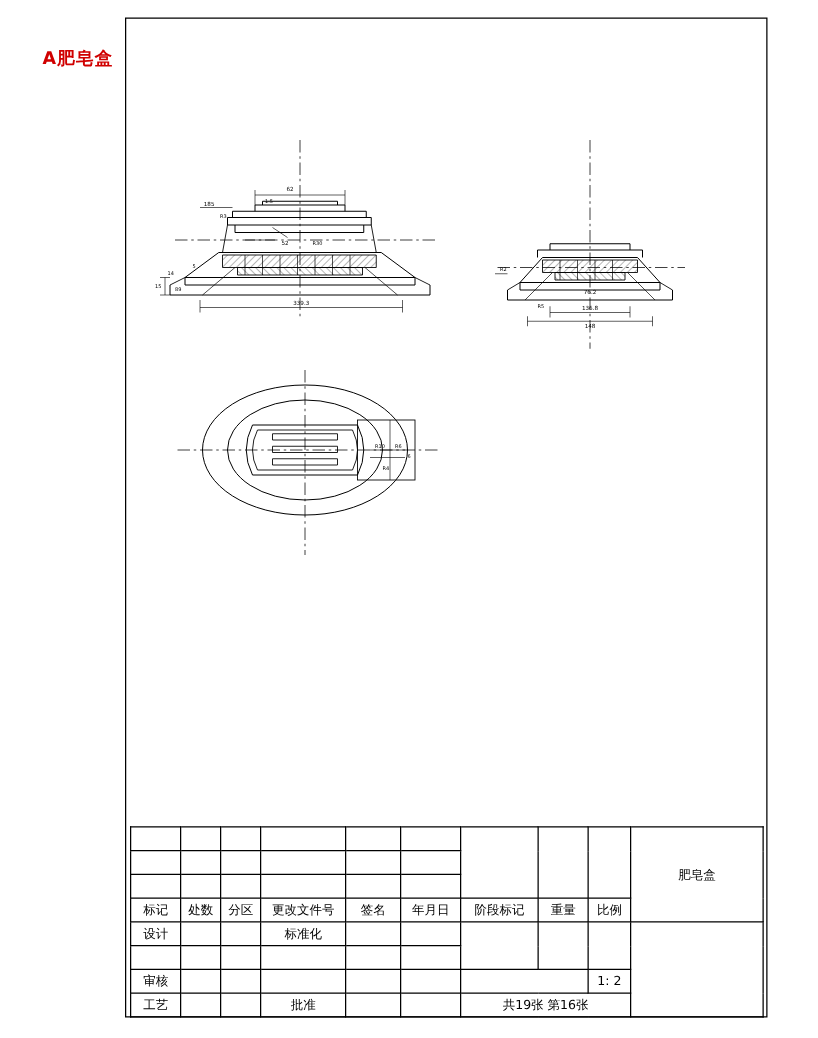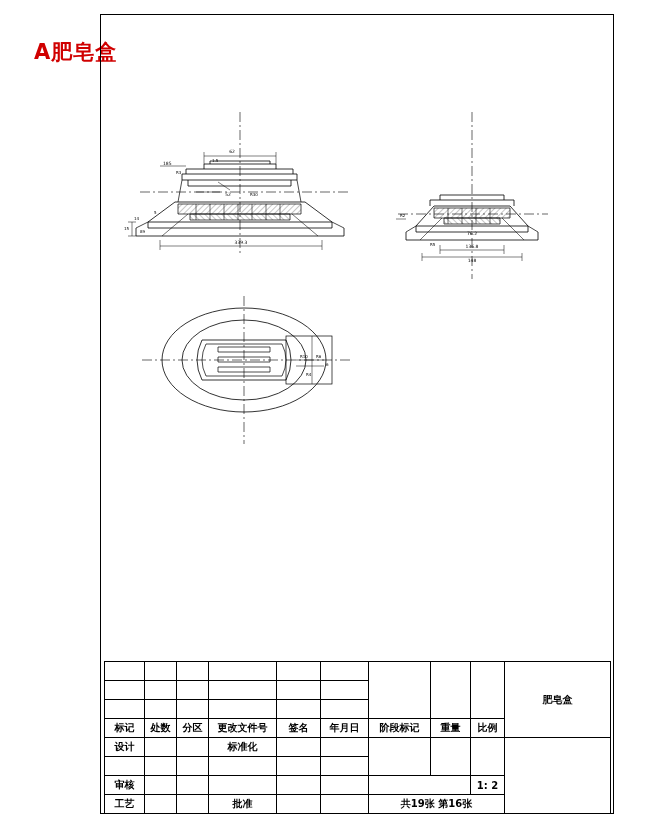--- a/index.html
+++ b/index.html
@@ -20,21 +20,21 @@
     width: 654px;
     height: 830px;
   }
   
   #doc-title {
     position: absolute;
     left: 34px;
     top: 38px;
     font-family: "DejaVu Sans", sans-serif;
     font-weight: bold;
-    font-size: 21px;
+    font-size: 14px;
     color: #d00000;
     letter-spacing: 1px;
     white-space: nowrap;
     text-align: right;
   }
   
   #frame-outer {
     position: absolute;
     left: 100px;
     top: 14px;
@@ -57,21 +57,20 @@
     left: 104px;
     top: 661px;
     width: 506px;
     height: 148px;
   }
   #title-block table {
     border-collapse: collapse;
     width: 100%;
     height: 100%;
     table-layout: fixed;
-    font-weight: bold;
   }
   #title-block td {
     border: 1px solid #000;
     font-family: "DejaVu Sans", sans-serif;
     font-size: 10px;
     text-align: center;
     vertical-align: middle;
     padding: 0;
     color: #000;
     height: 18px;

